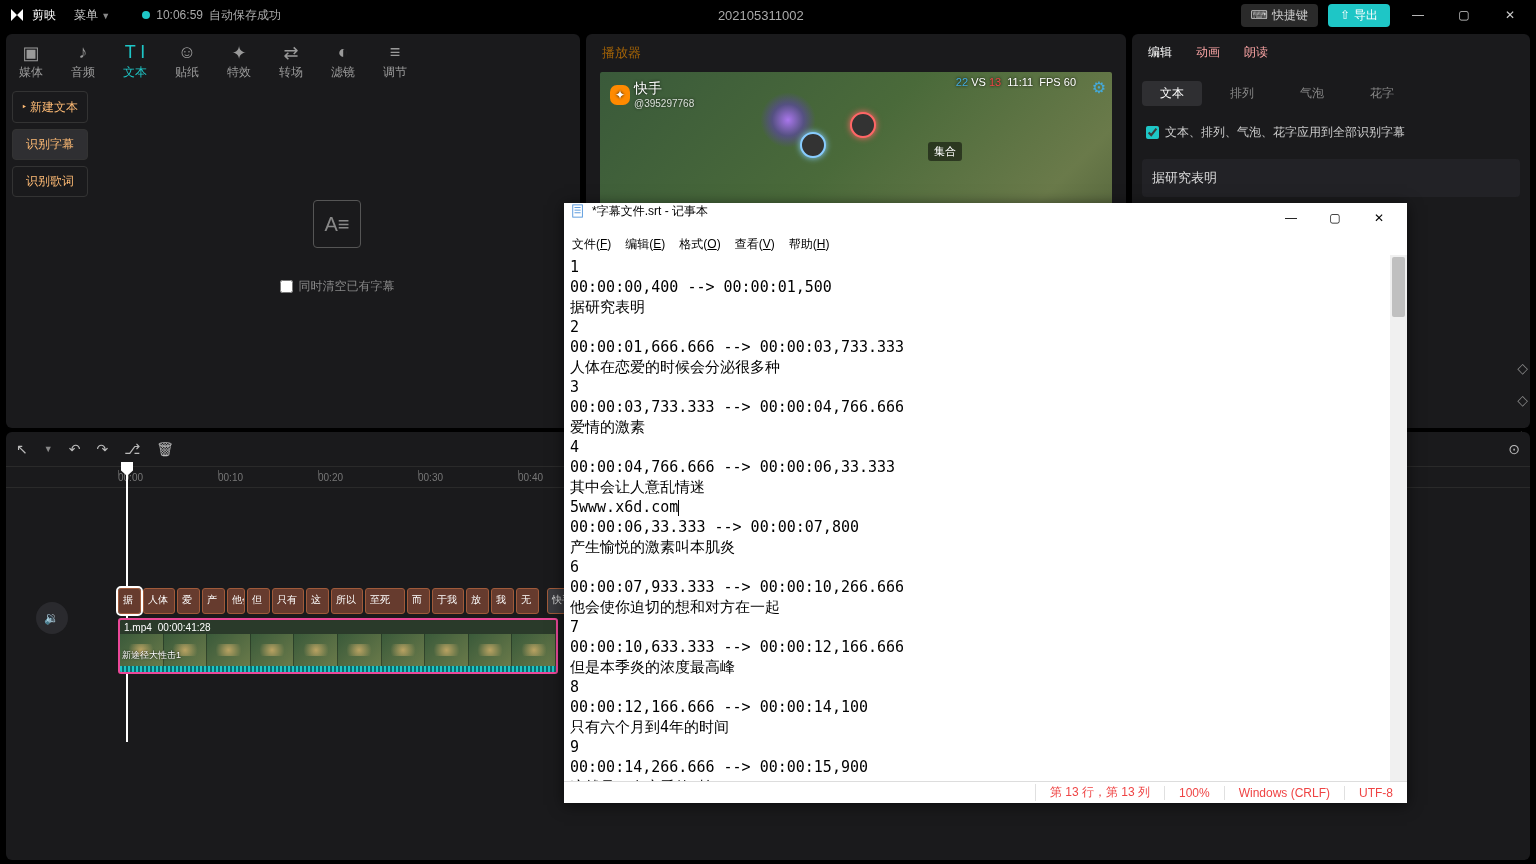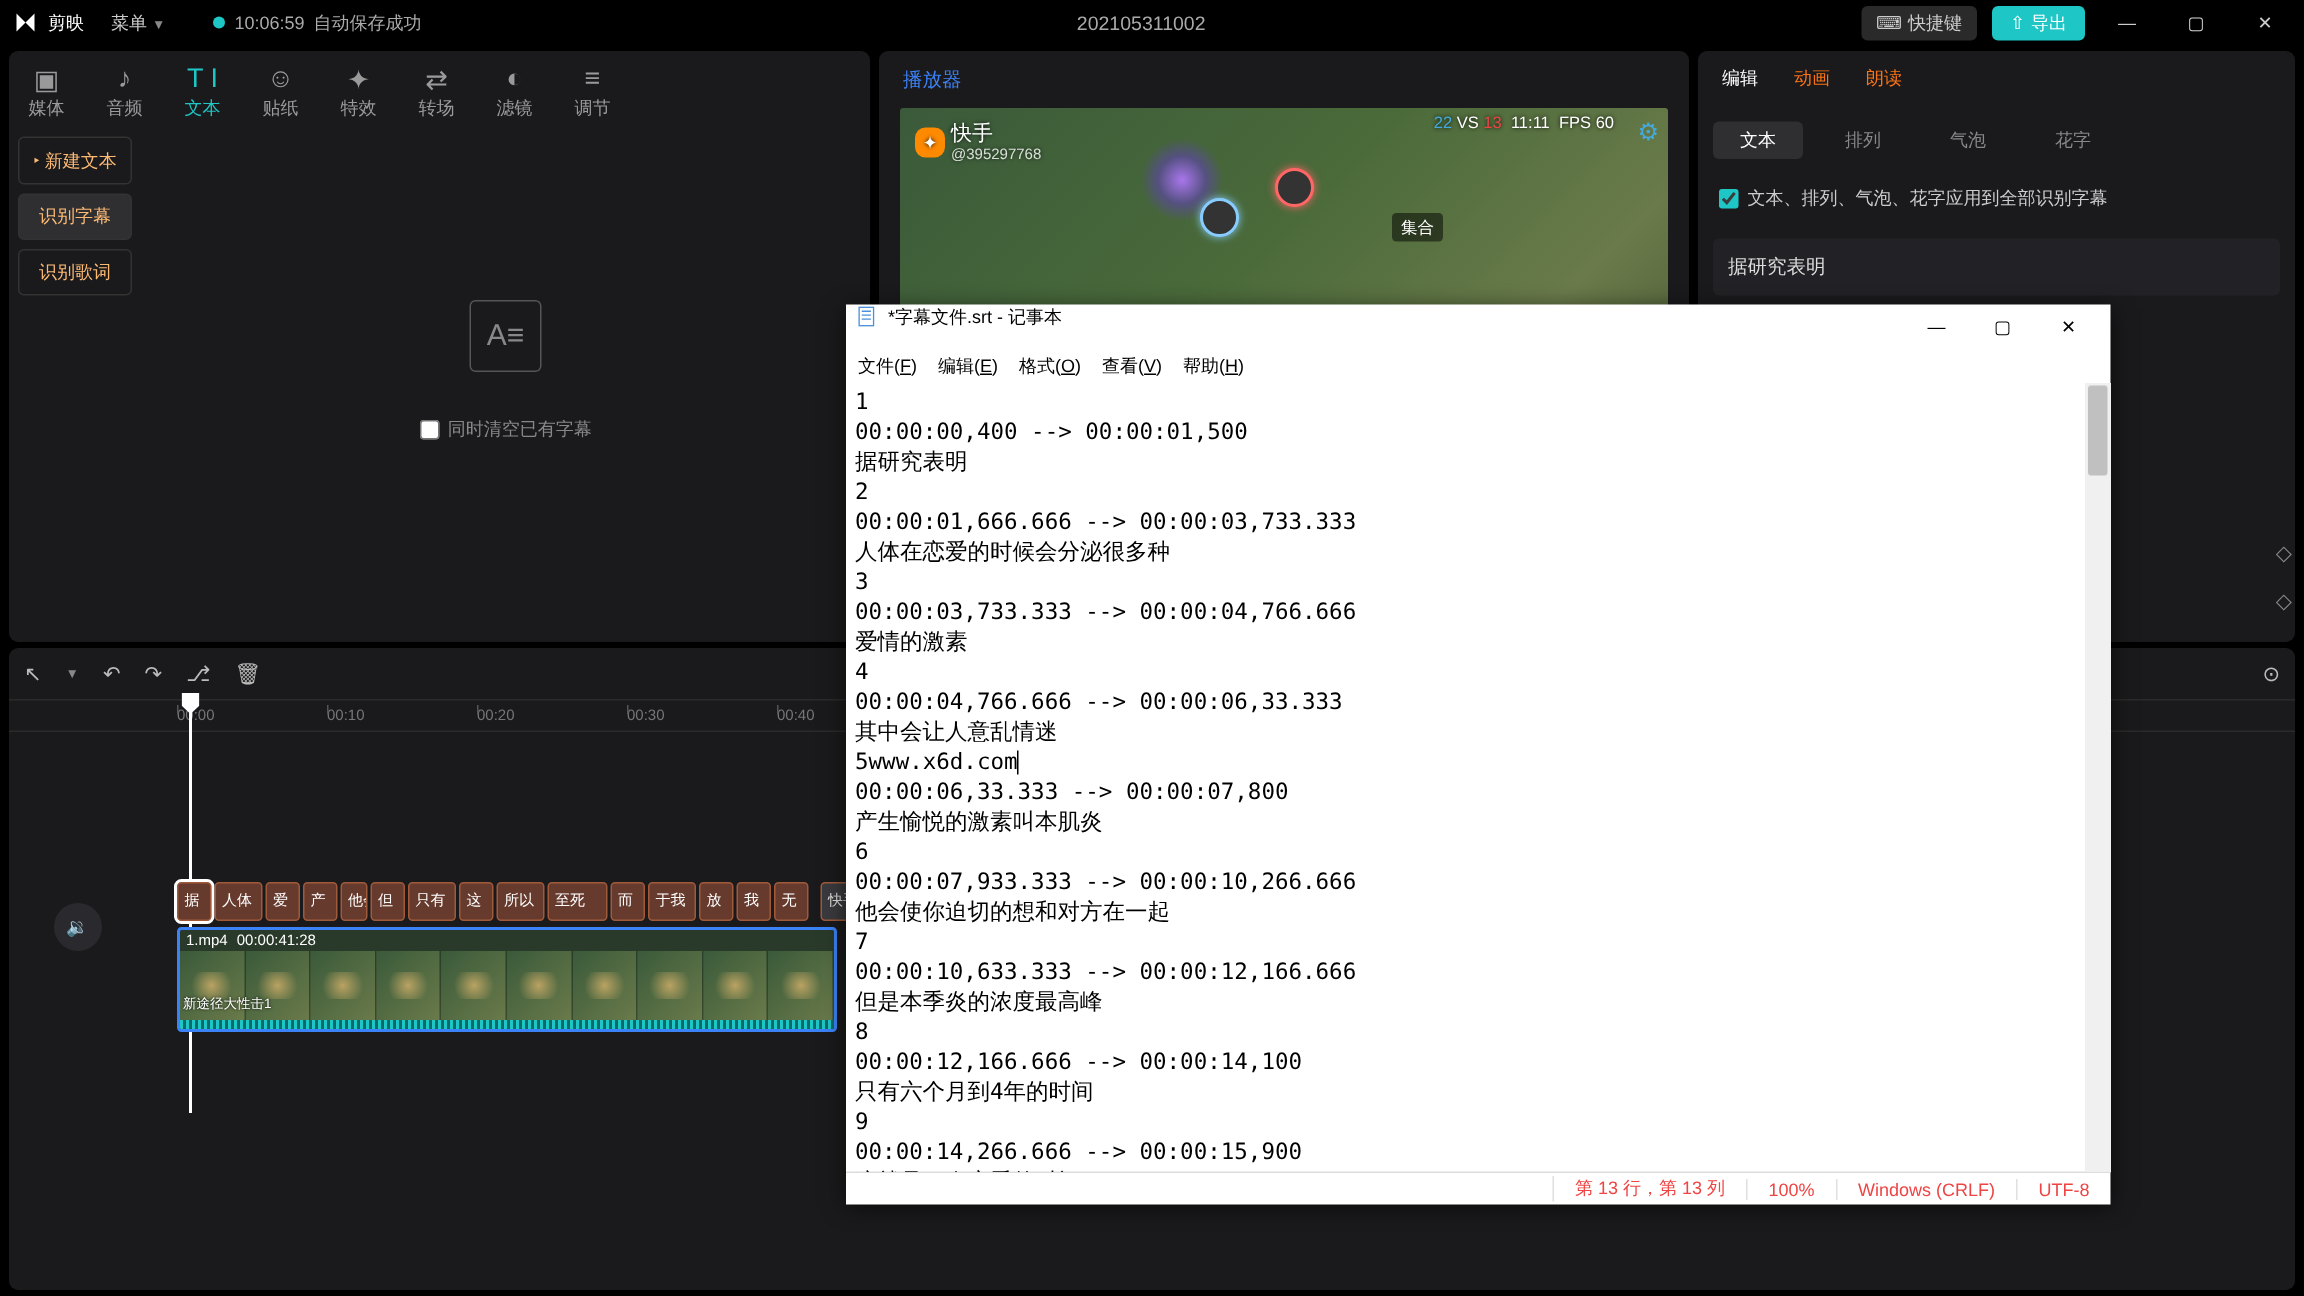--- a/index.html
+++ b/index.html
@@ -36,39 +36,39 @@
   .left-sub .sub-btn.active { background: #2f2f32; }
   .left-content { flex: 1; display: flex; flex-direction: column; align-items: center; justify-content: center; color: #bbb; }
   .left-content .big-icon { width: 48px; height: 48px; border: 1px solid #555; border-radius: 4px; display: flex; align-items: center; justify-content: center; font-size: 20px; color: #888; margin-bottom: 30px; }
   .left-content .check-row { display: flex; align-items: center; gap: 6px; color: #888; margin-bottom: 14px; }
   .left-content .check-row input { accent-color: #555; }
   .left-content .start-btn { background: #1ec6c6; color: #fff; border: none; border-radius: 4px; padding: 7px 68px; font-size: 13px; cursor: pointer; margin-bottom: 18px; }
   .left-content .hint { background: #232326; color: #aaa; padding: 10px 14px; border-radius: 4px; width: 200px; font-size: 12px; line-height: 1.6; }
 
   
   .player-panel { width: 540px; display: flex; flex-direction: column; }
-  .player-head { padding: 10px 16px; color: #3b82f6; font-size: 13px; }
+  .player-head { padding: 10px 16px; color: #a16207; font-size: 13px; }
   .player-view { margin: 0 14px; height: 300px; position: relative; background: #0c0c0c; border-radius: 2px; overflow: hidden; }
   
   .game { position: absolute; inset: 0; background: linear-gradient(135deg, #3a5a3a 0%, #4a6a3a 40%, #6a7a4a 70%, #3a4a2a 100%); }
   .game .ks { position: absolute; left: 10px; top: 8px; display: flex; align-items: center; gap: 4px; color: #fff; text-shadow: 0 0 3px #000; font-size: 14px; }
   .game .ks .ks-icon { width: 20px; height: 20px; background: #ff8a00; border-radius: 7px; display: flex; align-items: center; justify-content: center; font-size: 12px; }
   .game .ks .sub { font-size: 10px; opacity: .8; display: block; }
   .game .score { position: absolute; right: 36px; top: 4px; color: #fff; font-size: 11px; text-shadow: 0 0 3px #000; }
   .game .score .v { color: #4ad; } .game .score .r { color: #e44; }
   .game .gear { position: absolute; right: 6px; top: 6px; color: #4ad; font-size: 16px; cursor: pointer; }
   .game .minimap { position: absolute; left: 4px; bottom: 4px; width: 70px; height: 70px; background: #2a3a2a; border: 1px solid #444; }
   .game .hero { position: absolute; width: 26px; height: 26px; border-radius: 50%; background: #333; border: 2px solid #8cf; box-shadow: 0 0 6px #8cf; }
   .game .fx { position: absolute; width: 56px; height: 56px; border-radius: 50%; background: radial-gradient(circle, rgba(180,120,255,.9) 0%, rgba(100,60,200,.5) 40%, transparent 70%); }
   .game .tag { position: absolute; right: 150px; top: 70px; background: rgba(0,0,0,.5); color: #fff; padding: 2px 6px; border-radius: 3px; font-size: 11px; }
 
   
   .right-panel { flex: 1; padding: 0 10px; display: flex; flex-direction: column; }
   .right-tabs { display: flex; gap: 24px; padding: 10px 6px 6px 6px; }
-  .right-tab { color: #f97316; cursor: pointer; padding-bottom: 6px; }
+  .right-tab { color: #fca5a5; cursor: pointer; padding-bottom: 6px; }
   .right-tab.active { color: #fff; }
   .right-sub { display: flex; gap: 10px; padding: 8px 0; }
   .right-sub .pill { flex: none; padding: 4px 18px; border-radius: 4px; text-align: center; color: #888; cursor: pointer; }
   .right-sub .pill.active { background: #2f2f32; color: #fff; }
   .right-check { display: flex; align-items: center; gap: 6px; padding: 10px 4px; color: #ccc; }
   .right-check input { accent-color: #1ec6c6; }
   .right-edit { background: #222226; border-radius: 4px; padding: 10px; margin-top: 8px; color: #ddd; font-size: 13px; min-height: 36px; }
   .right-side-icons { position: absolute; right: 8px; top: 360px; display: flex; flex-direction: column; gap: 16px; color: #888; }
   .right-side-icons span { cursor: pointer; font-size: 14px; }
 
@@ -83,21 +83,21 @@
   .tl-playhead { position: absolute; left: 120px; top: 30px; width: 2px; height: 280px; background: #fff; }
   .tl-playhead::before { content: ""; position: absolute; left: -5px; top: 0; width: 12px; height: 14px; background: #fff; clip-path: polygon(0 0, 100% 0, 100% 60%, 50% 100%, 0 60%); }
   .tl-tracks { position: absolute; left: 0; top: 56px; right: 0; }
   .track-mute { position: absolute; left: 30px; top: 170px; width: 32px; height: 32px; border-radius: 50%; background: #2a2a2e; display: flex; align-items: center; justify-content: center; color: #aaa; cursor: pointer; }
 
   .sub-track { position: absolute; left: 112px; top: 100px; height: 26px; display: flex; gap: 2px; padding-right: 40px; }
   .sub-track .clip { background: #663b2e; border: 1px solid #a05a3a; border-radius: 3px; color: #fff; font-size: 10px; padding: 4px 4px; white-space: nowrap; overflow: hidden; min-width: 18px; }
   .sub-track .clip.sel { outline: 2px solid #fff; }
   .sub-track .end { background: #3a3a3e; color: #ddd; margin-left: 6px; }
 
-  .vid-track { position: absolute; left: 112px; top: 130px; height: 70px; width: 440px; border: 2px solid #3b82f6; border-radius: 3px; overflow: hidden; background: #2a3a2a; }
+  .vid-track { position: absolute; left: 112px; top: 130px; height: 56px; width: 440px; border: 2px solid #ec4899; border-radius: 3px; overflow: hidden; background: #2a3a2a; }
   .vid-track .label { position: absolute; left: 4px; top: 2px; color: #fff; font-size: 10px; display: flex; gap: 6px; }
   .vid-track .thumbs { position: absolute; inset: 14px 0 6px 0; display: flex; }
   .vid-track .thumbs div { flex: 1; background: linear-gradient(135deg, #3a5a3a, #6a7a4a); border-right: 1px solid rgba(0,0,0,.3); position: relative; }
   .vid-track .thumbs div::after { content: ""; position: absolute; inset: 30% 10%; background: radial-gradient(circle, rgba(255,200,120,.6), transparent 70%); }
   .vid-track .wave { position: absolute; left: 0; right: 0; bottom: 0; height: 6px; background: repeating-linear-gradient(90deg, #1ec6c6 0 2px, #0a6a6a 2px 4px); }
 
   .badge { position: absolute; left: 2px; bottom: 10px; font-size: 9px; color: #fff; text-shadow: 0 0 2px #000; }
 
   
   .notepad { position: absolute; left: 564px; top: 203px; width: 843px; height: 600px; background: #fff; color: #000; box-shadow: 0 2px 14px rgba(0,0,0,.6); display: flex; flex-direction: column; }

